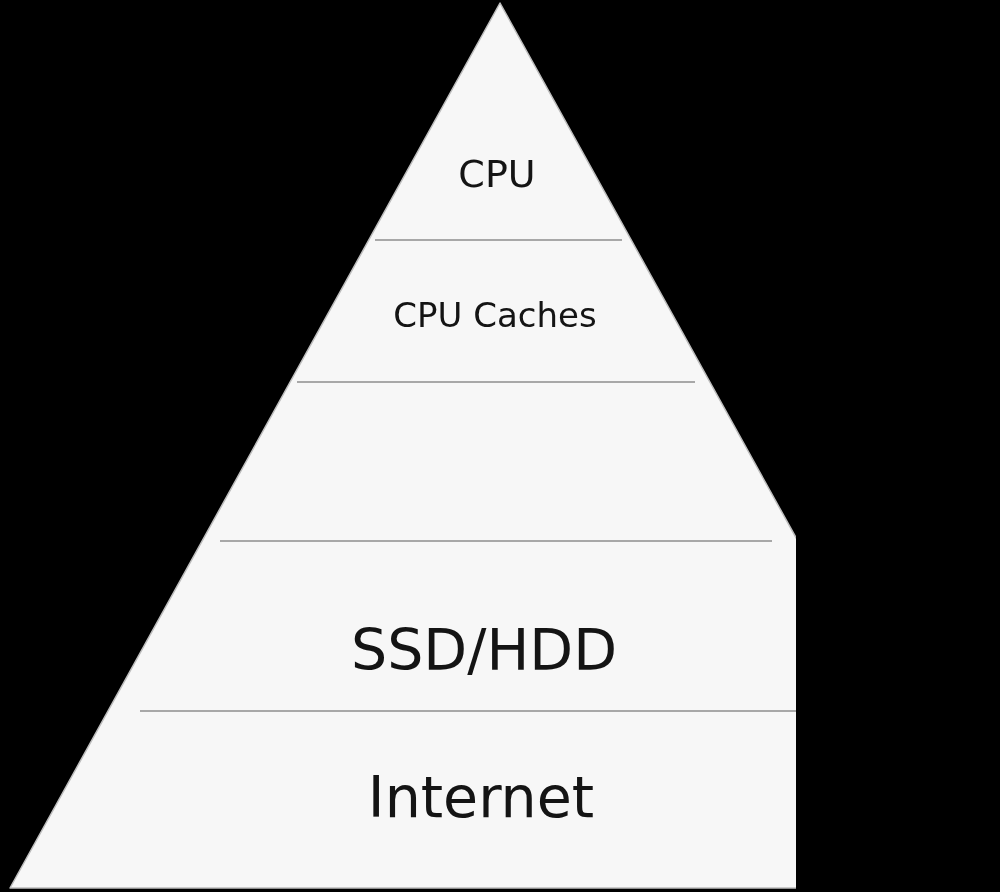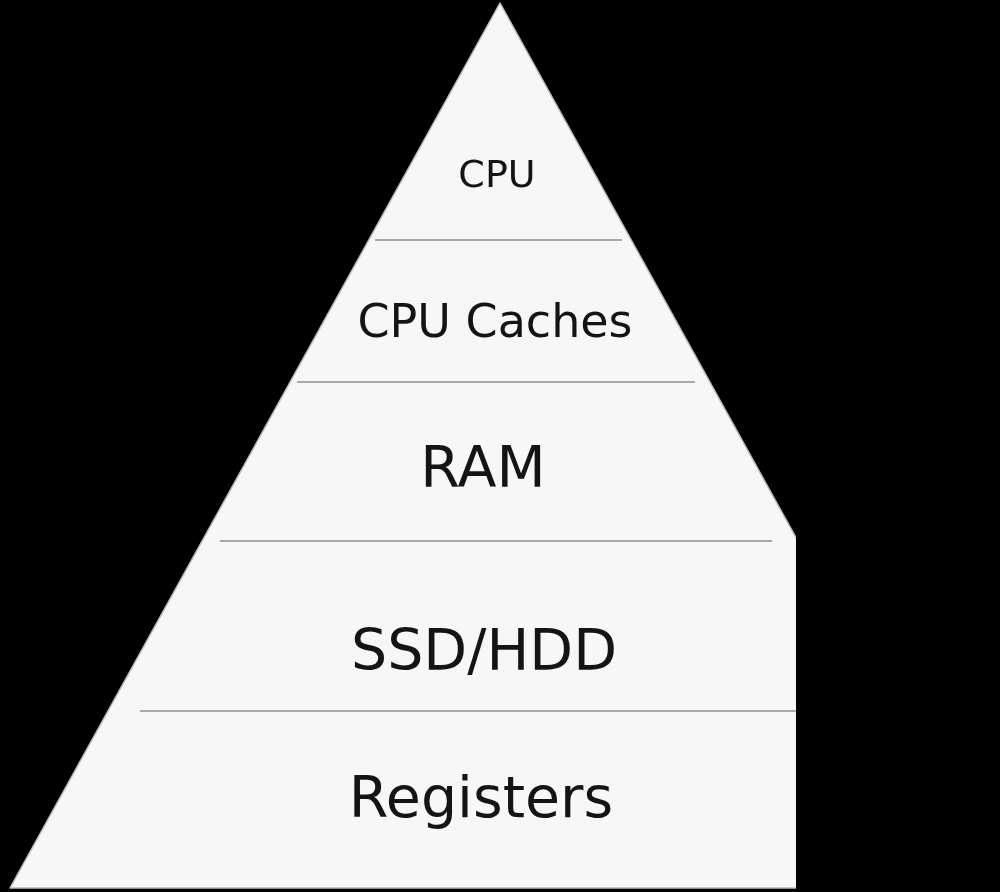--- a/index.html
+++ b/index.html
@@ -40,21 +40,21 @@
   }
   .tier-label {
     position: absolute;
     transform: translate(-50%, -50%);
     text-align: center;
     white-space: nowrap;
     color: var(--text);
   }
   .tier-label .line { display: block; }
   .t1 { left: 497px; top: 174px; font-size: 38px; line-height: 46px; }
-  .t2 { left: 495px; top: 315px; font-size: 46px; line-height: 48px; margin-top: 6px; }
+  .t2 { left: 495px; top: 315px; font-size: 34px; line-height: 48px; }
   .t3 { left: 483px; top: 467px; font-size: 57px; line-height: 60px; }
   .t4 { left: 484px; top: 626px; font-size: 57px; line-height: 60px; margin-top: 24px; }
   .t5 { left: 481px; top: 797px; font-size: 57px; line-height: 60px; }
 </style>
 </head>
 <body>
 
 <div class="stage">
 
   <svg width="1000" height="892" viewBox="0 0 1000 892">
@@ -66,25 +66,22 @@
   </svg>
 
   <div class="tier-label t1">
     <span class="line">CPU</span>
   </div>
 
   <div class="tier-label t2">
     <span class="line">CPU Caches</span>
   </div>
 
-  <div class="tier-label t3">
-    <span class="line">RAM</span>
-  </div>
 
   <div class="tier-label t4">
     <span class="line">SSD/HDD</span>
   </div>
 
   <div class="tier-label t5">
-    <span class="line">Registers</span>
+    <span class="line">Internet</span>
   </div>
 
 </div>
 
 </body></html>

